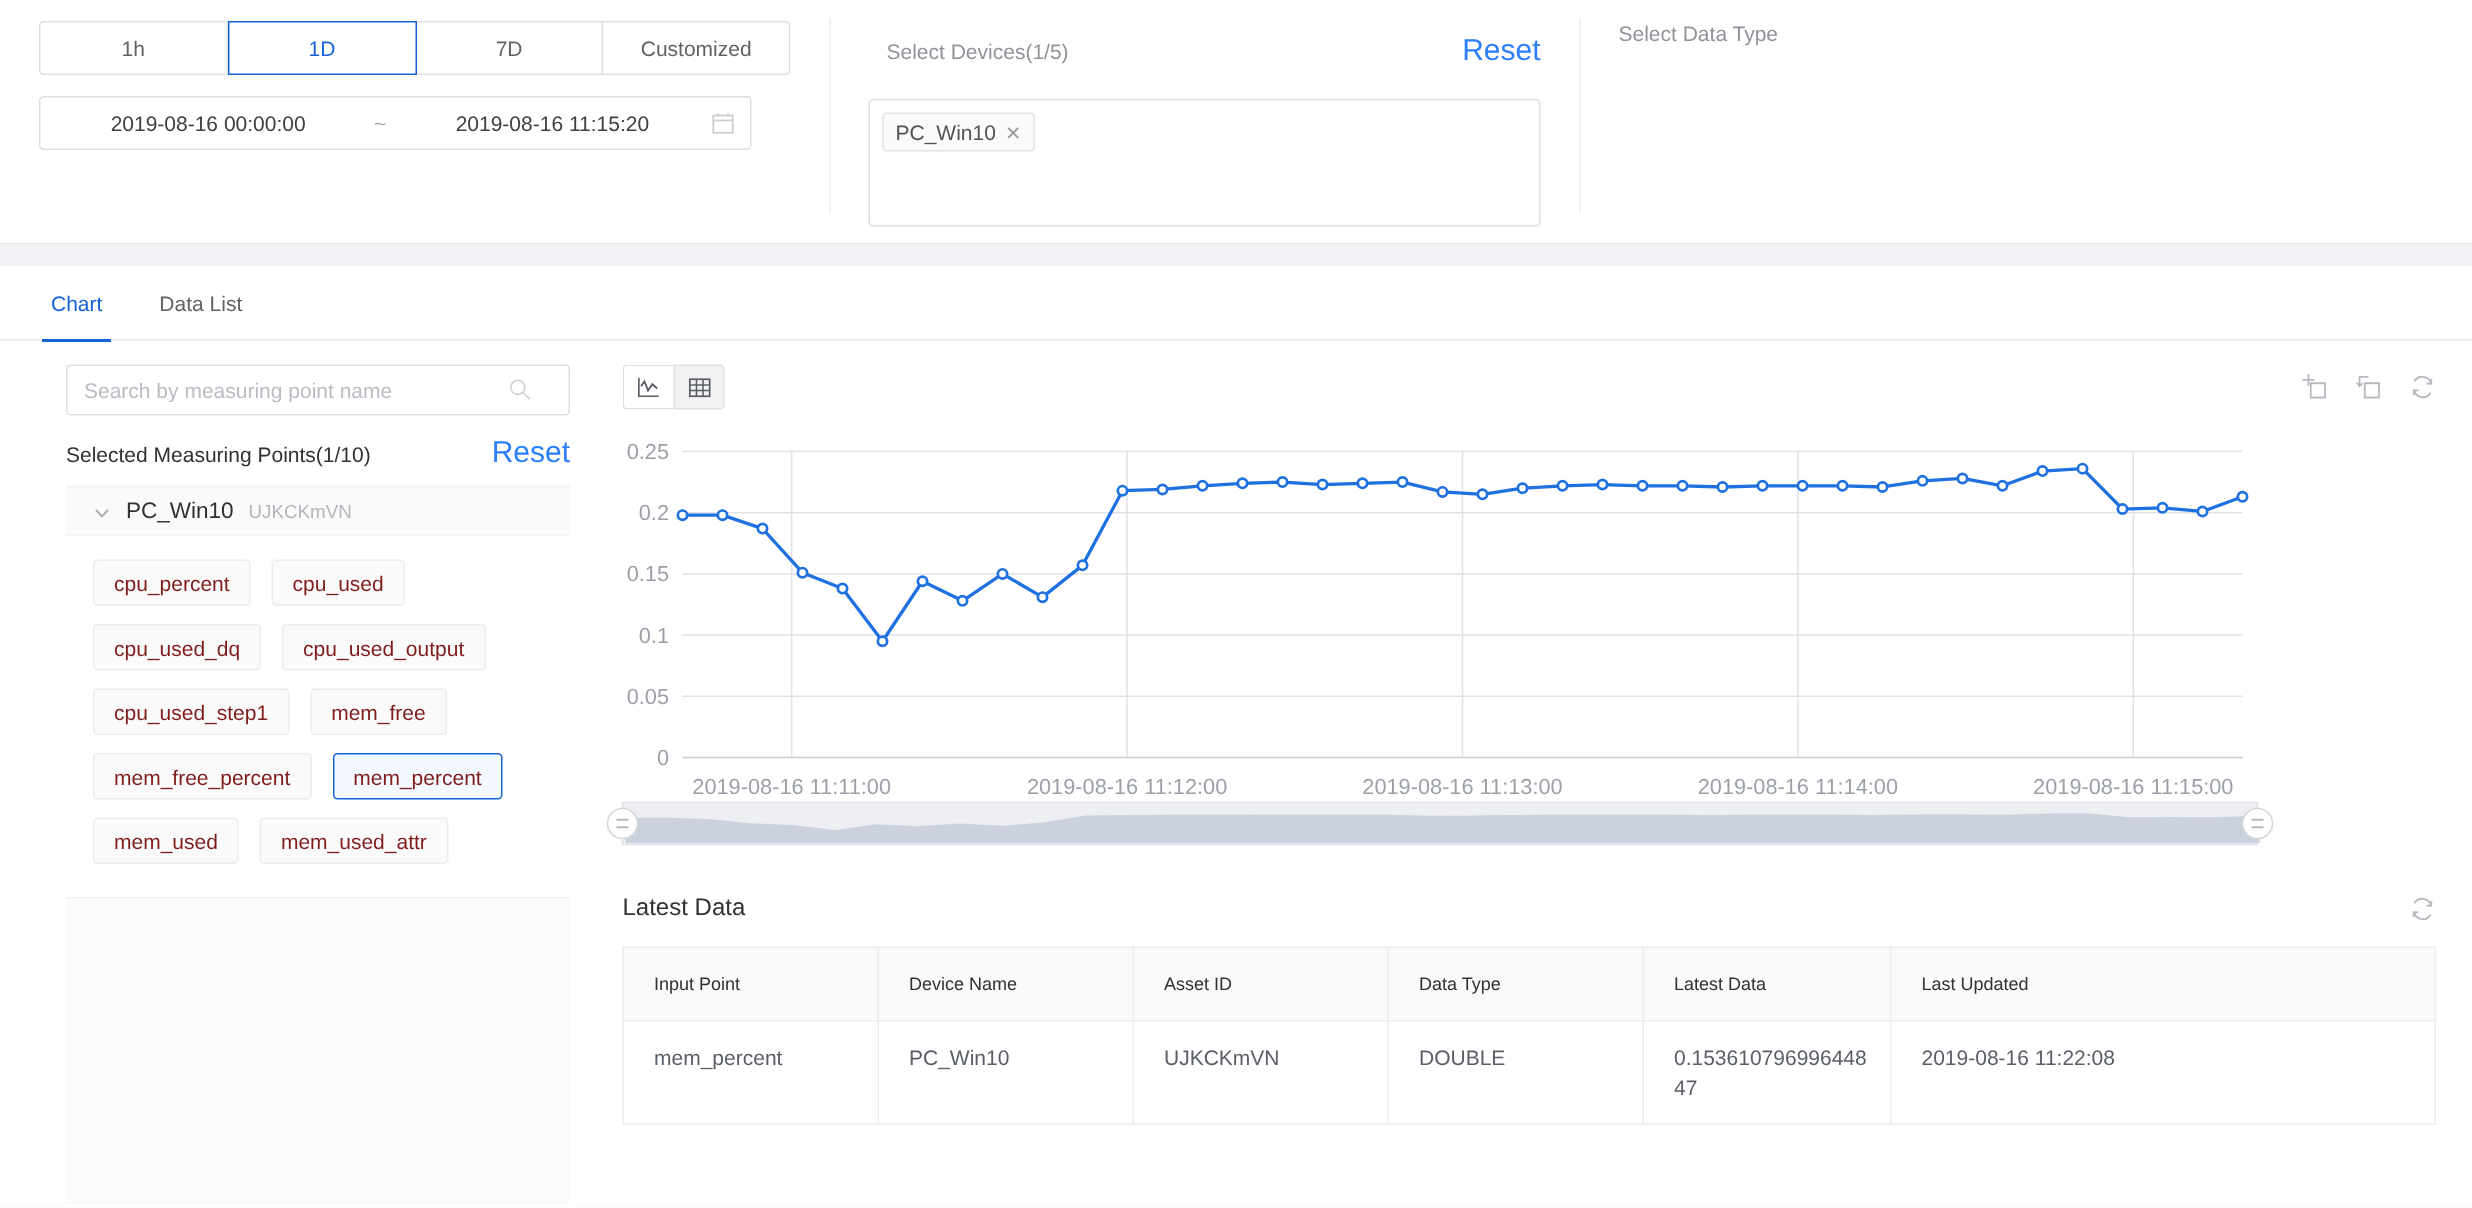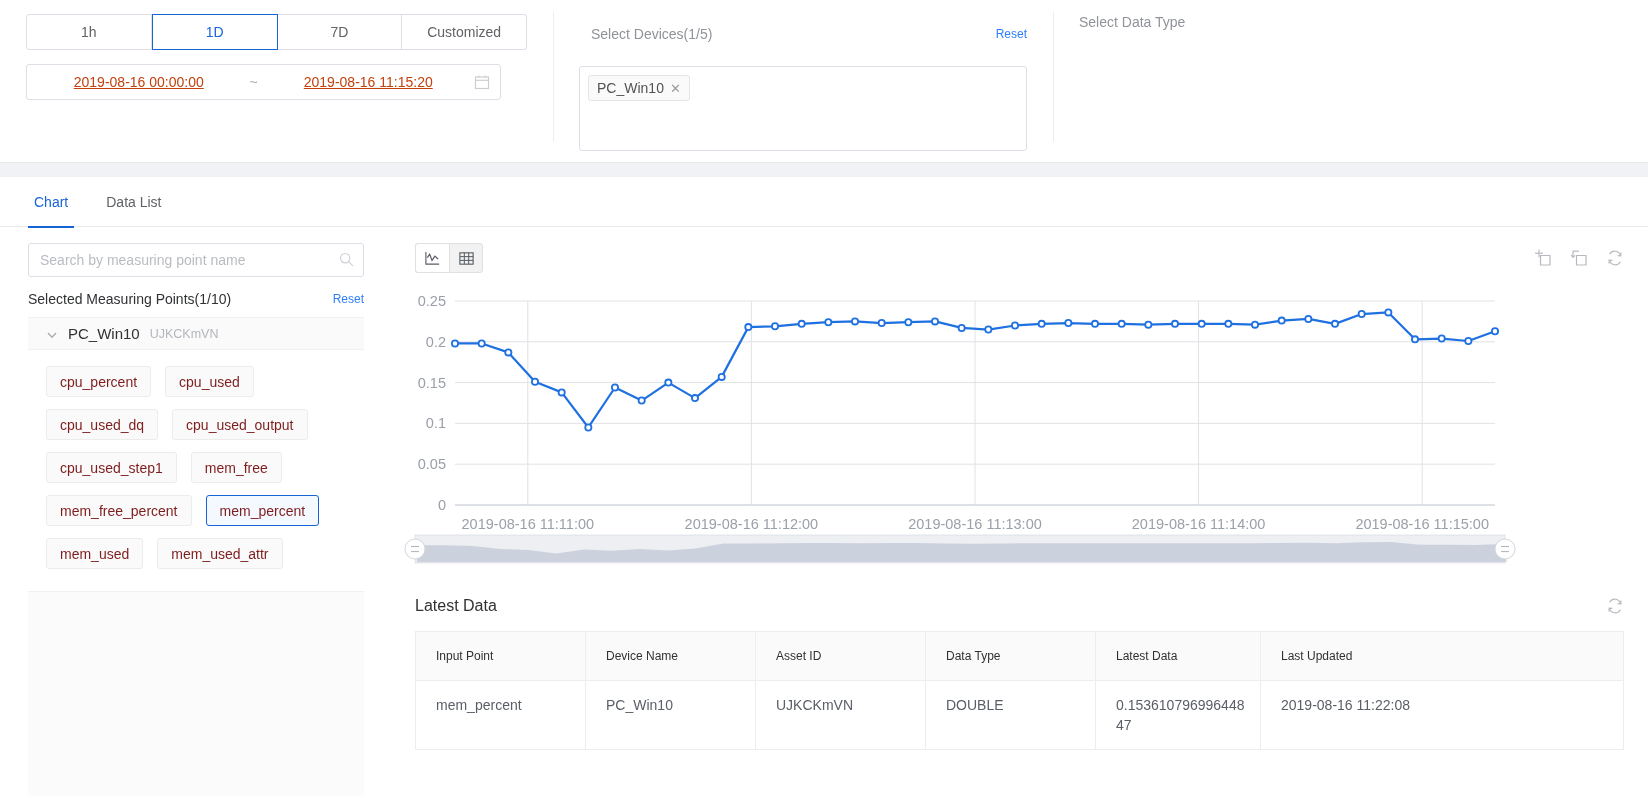--- a/index.html
+++ b/index.html
@@ -34,21 +34,21 @@
 
   .col-label {
     color:#909399;
     font-size:14px;
     margin: 0 0 12px 0;
     line-height:16px;
     display:block;
   }
   .col-head { display:flex; justify-content:space-between; align-items:center; margin-bottom:12px; }
   .col-head .col-label { margin:12px; }
-  .reset-link { color:#2d7ff9; font-size:12px; cursor:pointer; }
+  .reset-link { color:#2d7ff9; font-size:20px; cursor:pointer; }
 
   
   .seg-group { display:flex; }
   .seg-btn {
     height:36px;
     min-width:118px;
     flex:1;
     border:1px solid #dcdfe6;
     border-left-width:0;
     background:#fff;
@@ -72,21 +72,21 @@
     height:36px;
     width:475px;
     border:1px solid #dcdfe6;
     border-radius:3px;
     background:#fff;
     display:flex; align-items:center;
     padding:0 10px;
     position:relative;
     cursor:pointer;
   }
-  .date-range .dv { flex:1; text-align:center; color:#c2410c; font-size:14px;text-decoration:underline; }
+  .date-range .dv { flex:1; text-align:center; color:#404040; font-size:14px; }
   .date-range .tilde { width:26px; text-align:center; color:#a8abb2; }
   .cal-icon { width:16px; height:16px; margin-left:4px; opacity:.45; }
 
   
   .dev-box {
     height:85px;
     border:1px solid #dcdfe6;
     border-radius:3px;
     background:#fff;
     padding:8px;
@@ -127,21 +127,21 @@
   }
   .tab.active { color:#1763d8; }
   .tab.active::after {
     content:""; position:absolute; left:0; right:0; bottom:-1px;
     height:2px; background:#1763d8;
   }
 
   .body-row { display:flex; }
 
   
-  .left-panel { width:387px; padding:16px 22px 0 28px; }
+  .left-panel { width:387px; padding:16px 22px 0 44px; }
   .search-wrap { position:relative; }
   .search-input {
     width:336px; height:34px;
     border:1px solid #dcdfe6; border-radius:3px;
     padding:0 32px 0 11px;
     font-size:14px; color:#303133;
     font-family:inherit;
     outline:none;
     background:#fff;
   }

